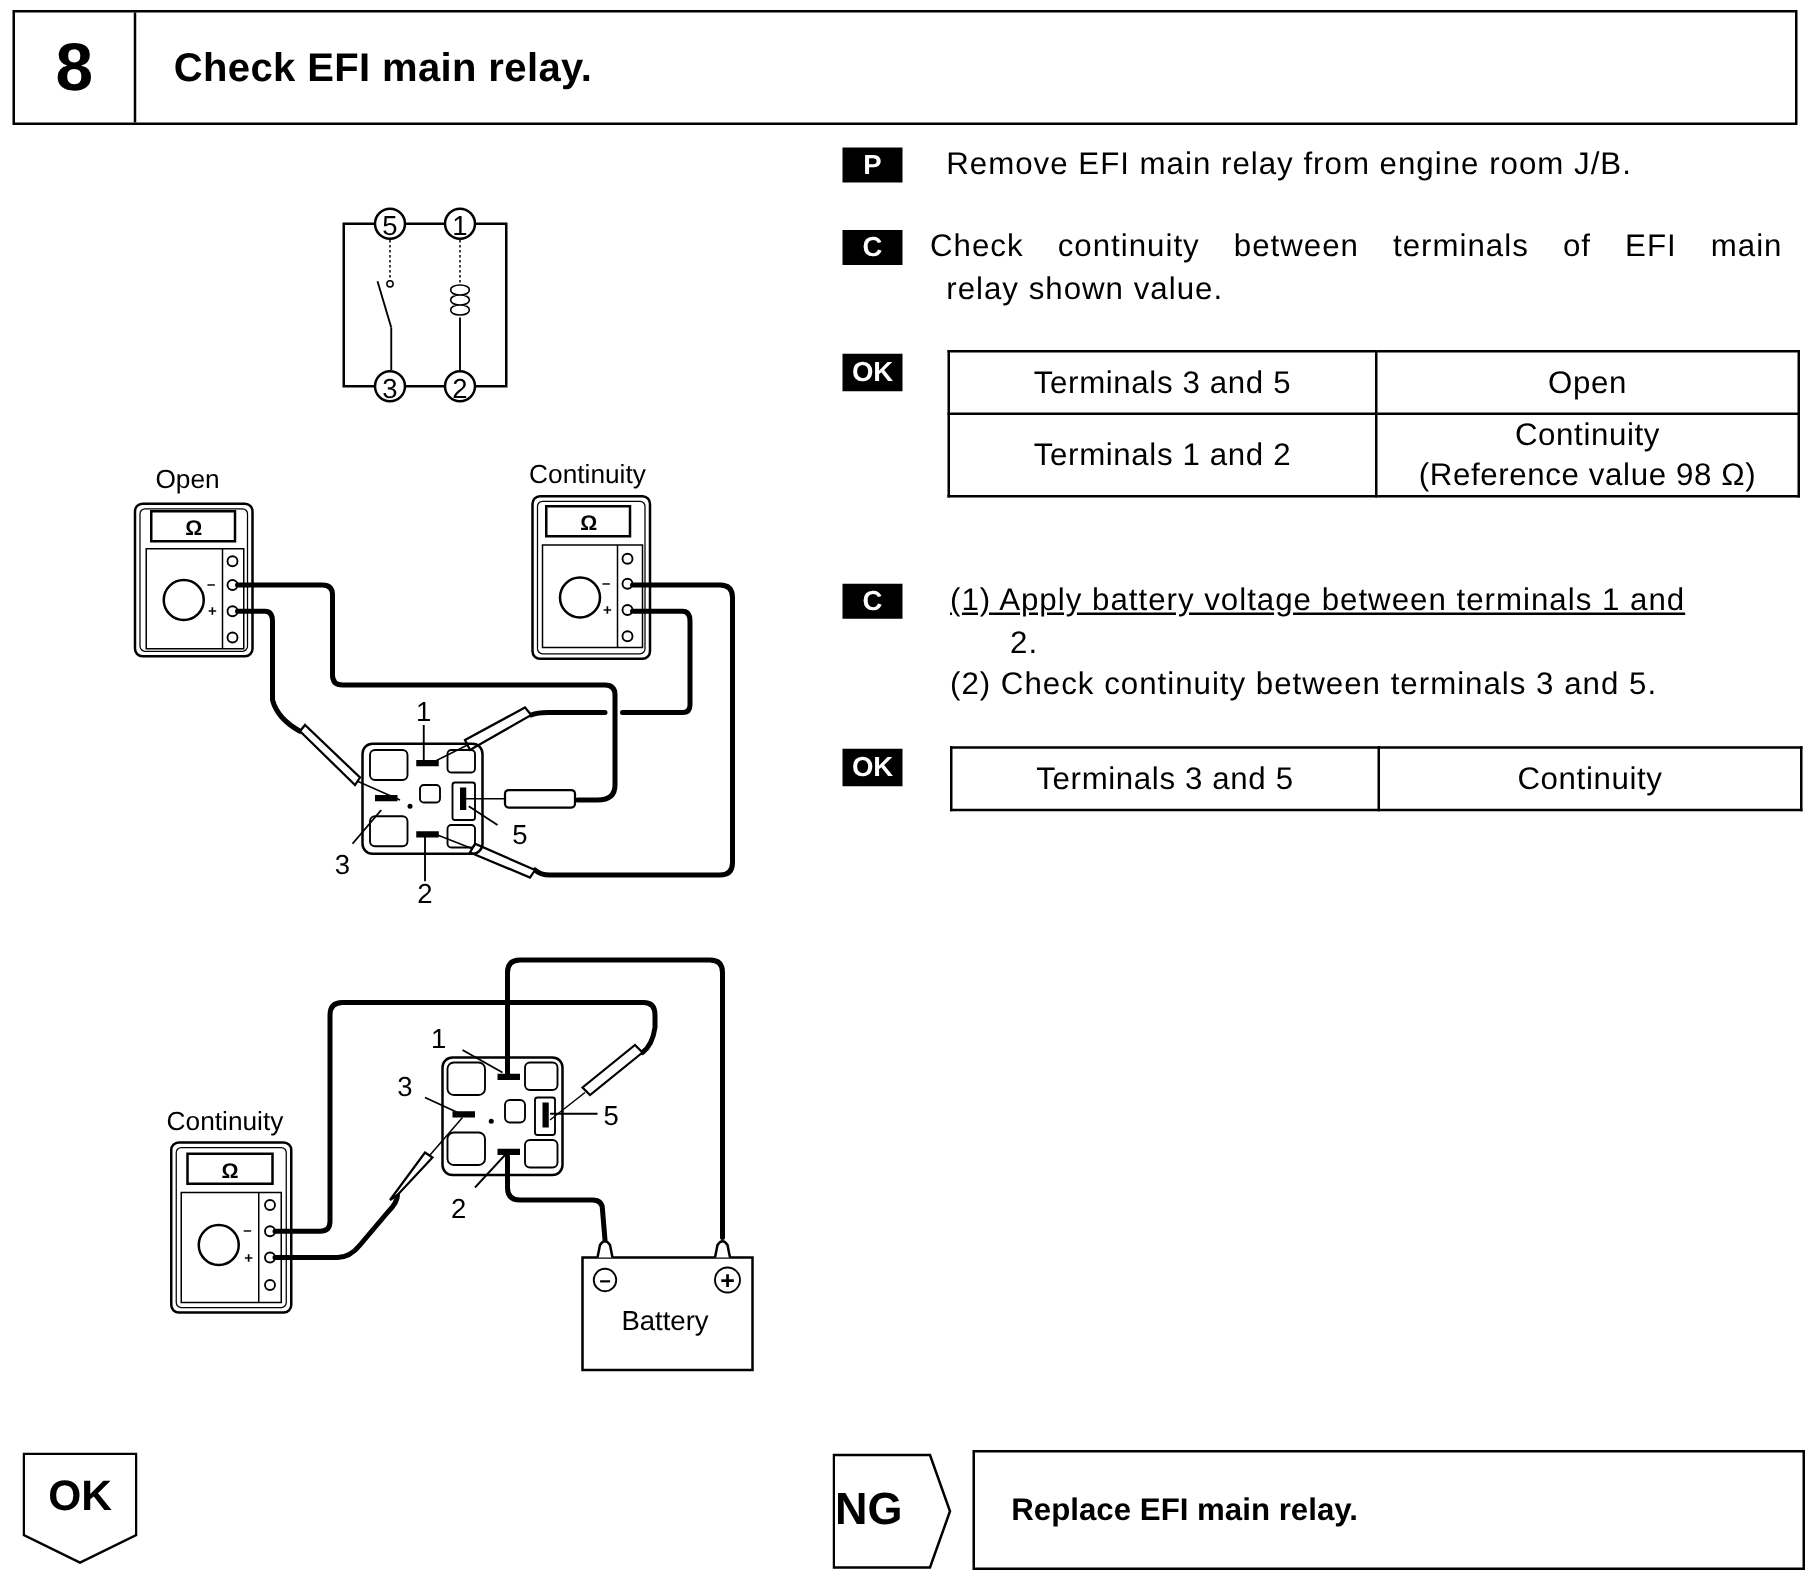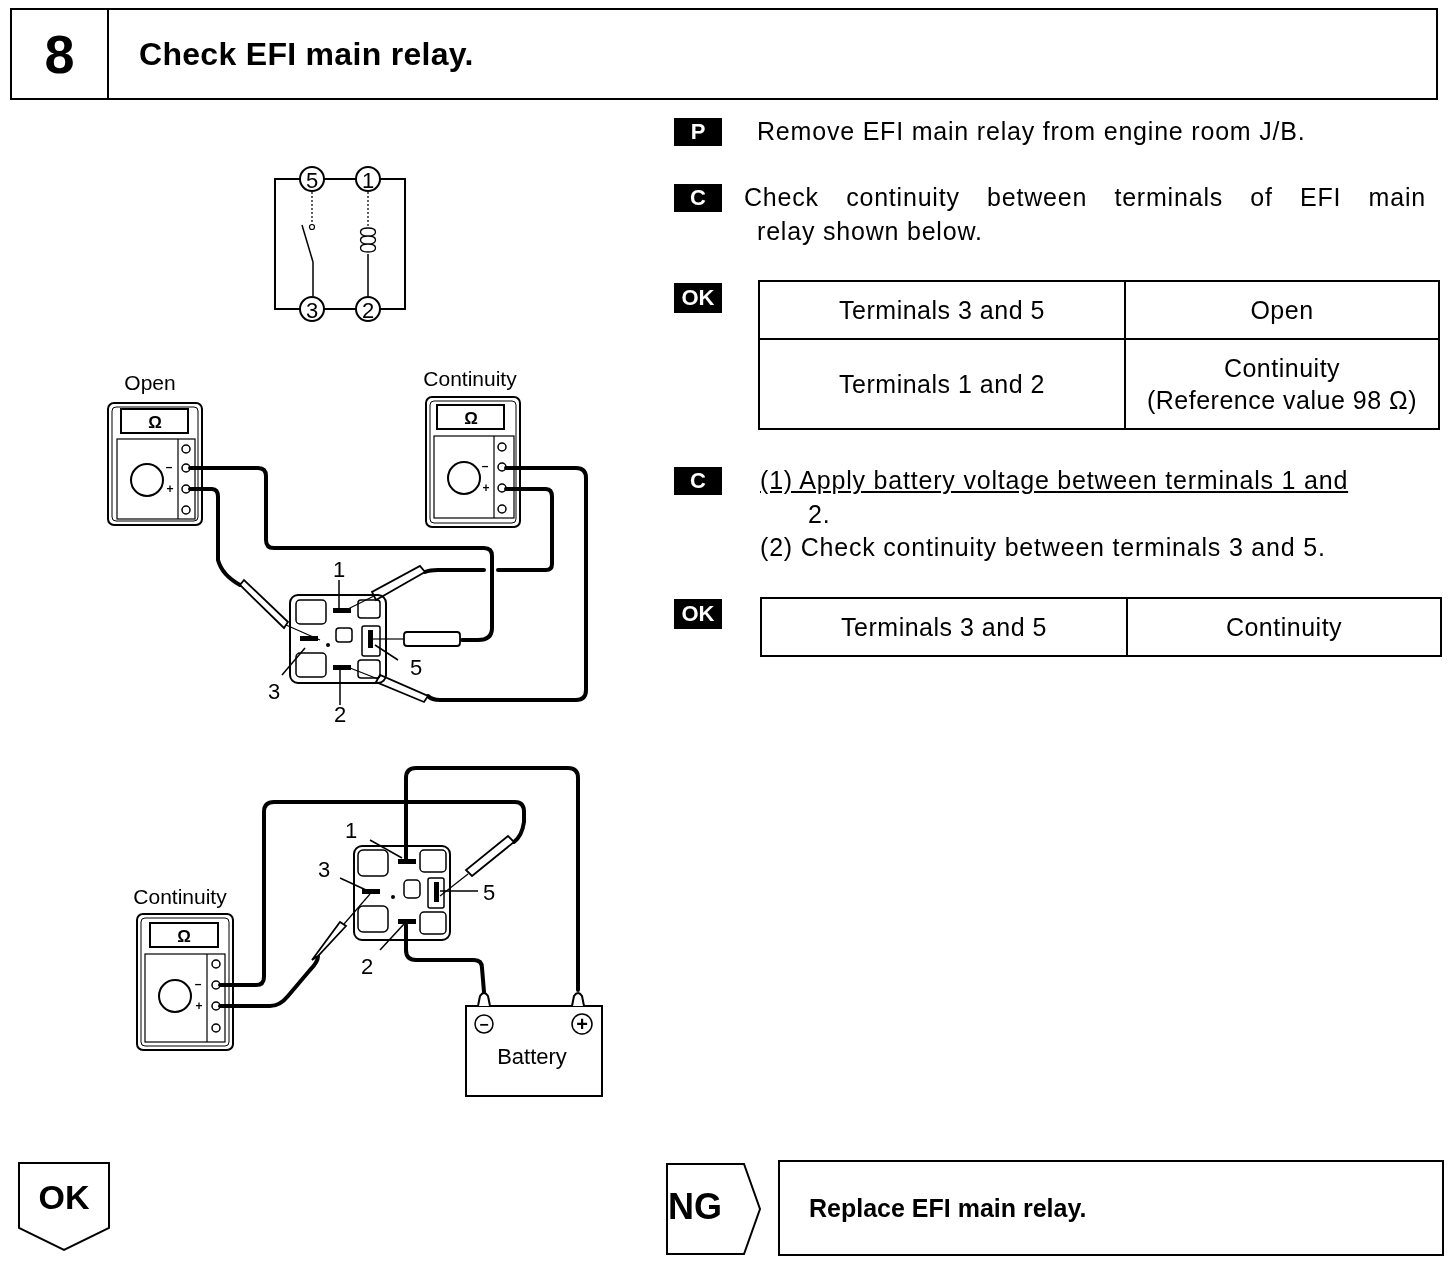--- a/index.html
+++ b/index.html
@@ -6,21 +6,21 @@
   body { width: 1456px; height: 1264px; position: relative; overflow: hidden; font-family: "Liberation Sans", sans-serif; color: #000; }
 
   .header { position: absolute; left: 10px; top: 8px; width: 1428px; height: 92px; border: 2px solid #000; box-sizing: border-box; display: flex; }
   .step-num { width: 95px; border-right: 2px solid #000; display: flex; align-items: center; justify-content: center; font-size: 54px; font-weight: bold; }
   .step-title { display: flex; align-items: center; padding-left: 30px; font-size: 32px; font-weight: bold; letter-spacing: 0.3px; }
 
   .badge { position: absolute; background: #000; color: #fff; font-weight: bold; font-size: 22px; display: flex; align-items: center; justify-content: center; width: 48px; height: 28px; }
   .instr { position: absolute; font-size: 25px; line-height: 34px; letter-spacing: 0.8px; }
 
   table.res { position: absolute; border-collapse: collapse; font-size: 25px; letter-spacing: 0.5px; }
-  table.res td { border: 2px solid #000; text-align: center; padding: 12px; line-height: 32px; }
+  table.res td { border: 2px solid #000; text-align: center; padding: 0; line-height: 32px; }
 
   .ok-flag { position: absolute; left: 18px; top: 1162px; width: 92px; height: 90px; }
   .ok-flag-label { position: absolute; left: 18px; top: 1178px; width: 92px; text-align: center; font-size: 34px; font-weight: bold; }
   .ng-flag { position: absolute; left: 666px; top: 1162px; width: 96px; height: 94px; }
   .ng-flag-label { position: absolute; left: 668px; top: 1186px; width: 80px; font-size: 36px; font-weight: bold; }
   .ng-box { position: absolute; left: 778px; top: 1160px; width: 666px; height: 96px; border: 2px solid #000; box-sizing: border-box; display: flex; align-items: center; padding-left: 29px; font-size: 25px; font-weight: bold; }
 
   svg text { font-family: "Liberation Sans", sans-serif; }
 </style>
 </head>
@@ -29,21 +29,21 @@
 <div class="header">
   <div class="step-num">8</div>
   <div class="step-title">Check EFI main relay.</div>
 </div>
 
 <div class="badge" style="left:674px; top:118px; width:48px;">P</div>
 <div class="instr" style="left:757px; top:114px;">Remove EFI main relay from engine room J/B.</div>
 
 <div class="badge" style="left:674px; top:184px; width:48px;">C</div>
 <div class="instr" style="left:718px; top:180px; width:682px; text-align:justify; text-align-last:justify;margin-left:26px;">Check continuity between terminals of EFI main</div>
-<div class="instr" style="left:757px; top:214px;">relay shown below.</div>
+<div class="instr" style="left:757px; top:214px;">relay shown value.</div>
 
 <div class="badge" style="left:674px; top:283px; width:48px; height:30px;">OK</div>
 <table class="res" style="left:758px; top:280px; width:682px;">
   <tbody>
       <tr style="height:50px;">
     <td style="width:340px;">Terminals 3 and 5</td>
     <td>Open</td>
   </tr>
   <tr style="height:60px;">
     <td>Terminals 1 and 2</td>

